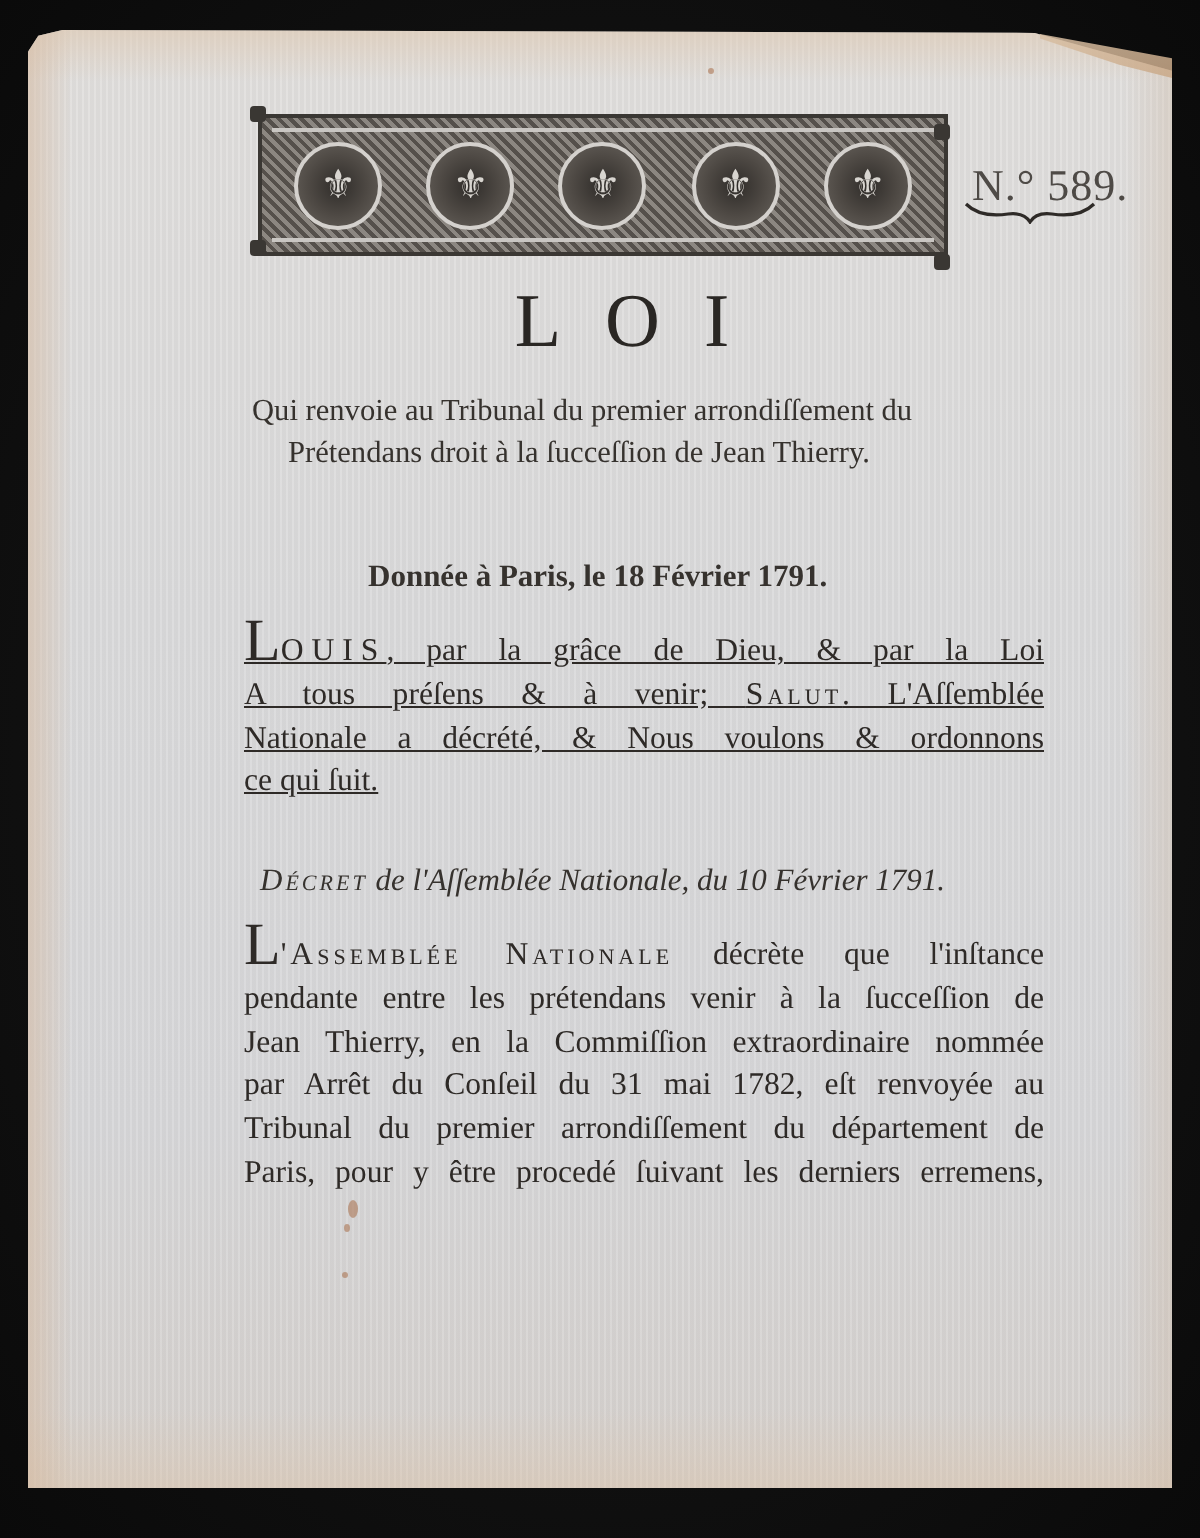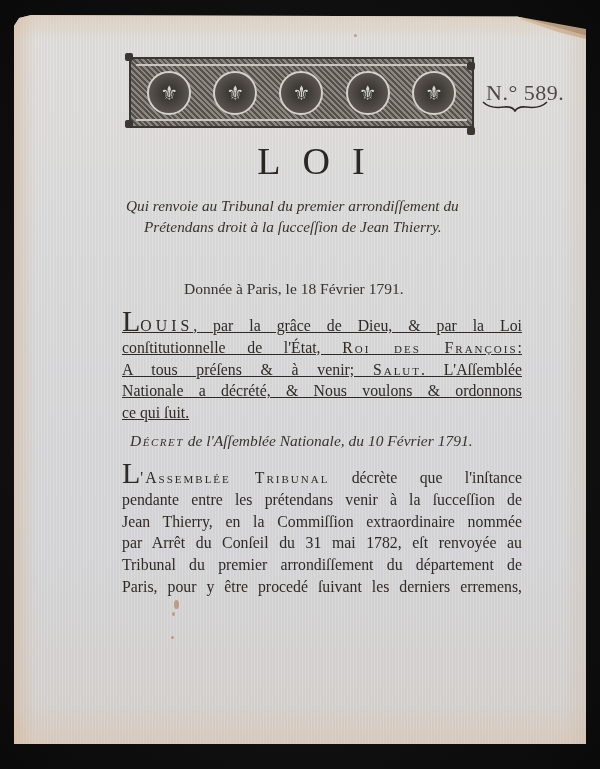--- a/index.html
+++ b/index.html
@@ -125,40 +125,40 @@
       padding-left: 22px;
       color: #2a2724;
       font-weight: normal;
     }
 
     .subtitle {
       position: absolute;
       left: 126px;
       top: 195px;
       width: 392px;
-      font-style: italic;
       font-size: 15.3px;
       line-height: 21px;
       color: #36322e;
     }
     .subtitle .line {
       display: block;
       white-space: nowrap;
     }
     .subtitle .line.indent {
       padding-left: 18px;
     }
 
     .date-line {
       position: absolute;
       left: 184px;
       top: 280px;
       font-size: 15.5px;
       color: #36322e;
       white-space: nowrap;
+      font-weight: bold;
     }
 
     .para {
       position: absolute;
       left: 122px;
       width: 400px;
       font-size: 15.8px;
       line-height: 21.8px;
       color: #2e2a27;
     }
@@ -237,37 +237,34 @@
 <div class="subtitle">
   <span class="line">Qui renvoie au Tribunal du premier arrondiſſement du</span>
   <span class="line indent">Prétendans droit à la ſucceſſion de Jean Thierry.</span>
 </div>
 
 <div class="date-line">Donnée à Paris, le 18 Février 1791.</div>
 
 <div class="para" style="top:306px;text-decoration:underline;">
   <span class="line">
     <span class="dropcap">L</span><span class="sc-wide">OUIS</span><span>, par la grâce de Dieu, &amp; par la Loi</span>
-  </span>
-  <span class="line">
-    <span>conſtitutionnelle de l'État, </span><span class="sc">Roi des François</span><span>:</span>
   </span>
   <span class="line">
     <span>A tous préſens &amp; à venir; </span><span class="sc">Salut</span><span>. L'Aſſemblée</span>
   </span>
   <span class="line">Nationale a décrété, &amp; Nous voulons &amp; ordonnons</span>
   <span class="line last">ce qui ſuit.</span>
 </div>
 
 <div class="decret-heading">
   <span class="sc-i">Décret</span><span> de l'Aſſemblée Nationale, du 10 Février 1791.</span>
 </div>
 
 <div class="para" style="top:458px;">
   <span class="line">
-    <span class="dropcap">L</span><span class="sc">'Assemblée Tribunal</span><span> décrète que l'inſtance</span>
+    <span class="dropcap">L</span><span class="sc">'Assemblée Nationale</span><span> décrète que l'inſtance</span>
   </span>
   <span class="line">pendante entre les prétendans venir à la ſucceſſion de</span>
   <span class="line">Jean Thierry, en la Commiſſion extraordinaire nommée</span>
   <span class="line">par Arrêt du Conſeil du 31 mai 1782, eſt renvoyée au</span>
   <span class="line">Tribunal du premier arrondiſſement du département de</span>
   <span class="line">Paris, pour y être procedé ſuivant les derniers erremens,</span>
 </div>
 
 </body></html>

